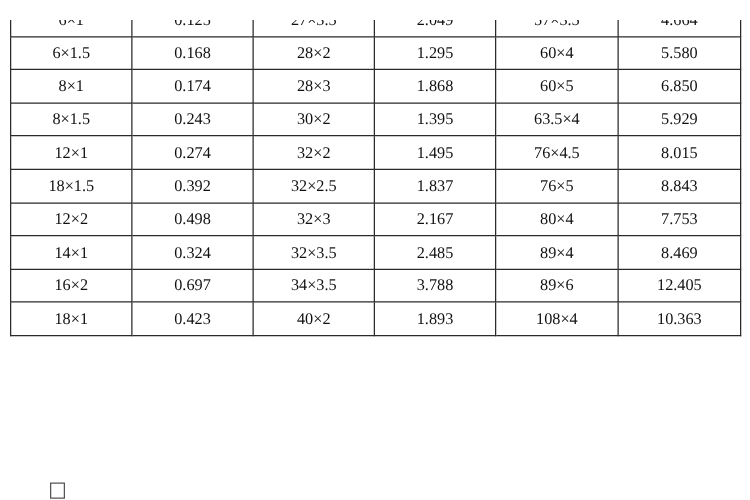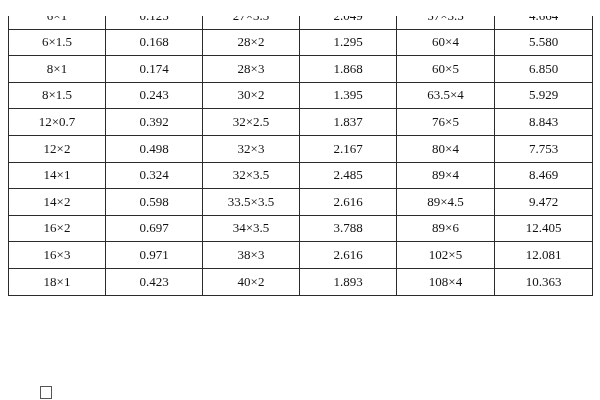--- a/index.html
+++ b/index.html
@@ -127,21 +127,29 @@
           </tr>
           <tr>
             <td>8×1.5</td>
             <td>0.243</td>
             <td>30×2</td>
             <td>1.395</td>
             <td>63.5×4</td>
             <td>5.929</td>
           </tr>
           <tr>
-            <td>12×0.7</td>
+            <td>12×1</td>
+            <td>0.274</td>
+            <td>32×2</td>
+            <td>1.495</td>
+            <td>76×4.5</td>
+            <td>8.015</td>
+          </tr>
+          <tr>
+            <td>18×1.5</td>
             <td>0.392</td>
             <td>32×2.5</td>
             <td>1.837</td>
             <td>76×5</td>
             <td>8.843</td>
           </tr>
           <tr>
             <td>12×2</td>
             <td>0.498</td>
             <td>32×3</td>
@@ -151,42 +159,26 @@
           </tr>
           <tr>
             <td>14×1</td>
             <td>0.324</td>
             <td>32×3.5</td>
             <td>2.485</td>
             <td>89×4</td>
             <td>8.469</td>
           </tr>
           <tr>
-            <td>14×2</td>
-            <td>0.598</td>
-            <td>33.5×3.5</td>
-            <td>2.616</td>
-            <td>89×4.5</td>
-            <td>9.472</td>
-          </tr>
-          <tr>
             <td>16×2</td>
             <td>0.697</td>
             <td>34×3.5</td>
             <td>3.788</td>
             <td>89×6</td>
             <td>12.405</td>
-          </tr>
-          <tr>
-            <td>16×3</td>
-            <td>0.971</td>
-            <td>38×3</td>
-            <td>2.616</td>
-            <td>102×5</td>
-            <td>12.081</td>
           </tr>
           <tr>
             <td>18×1</td>
             <td>0.423</td>
             <td>40×2</td>
             <td>1.893</td>
             <td>108×4</td>
             <td>10.363</td>
           </tr>
 

